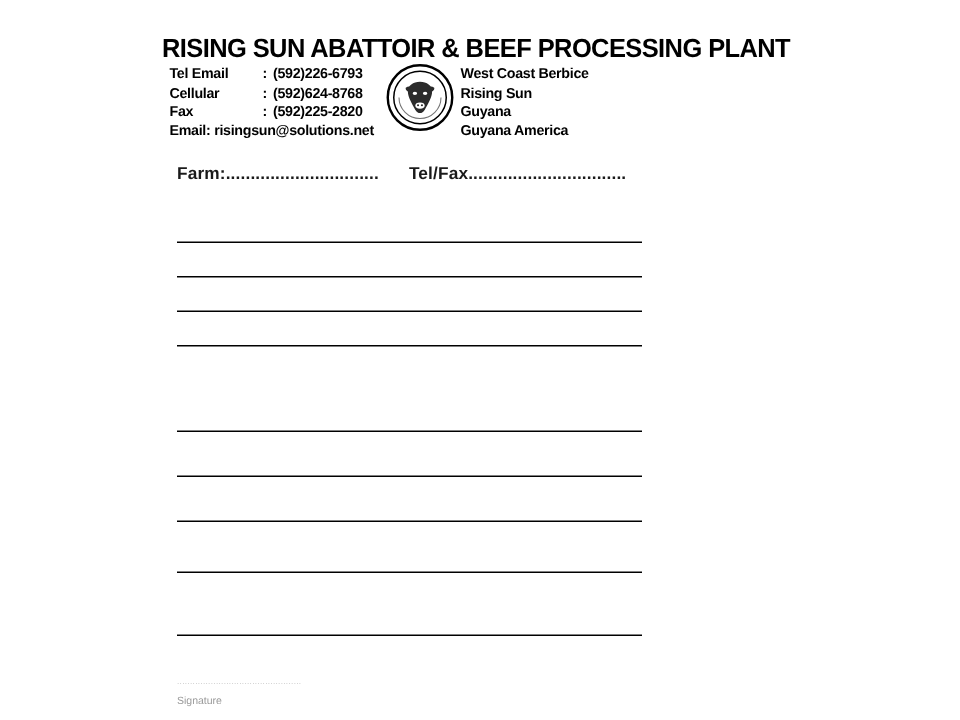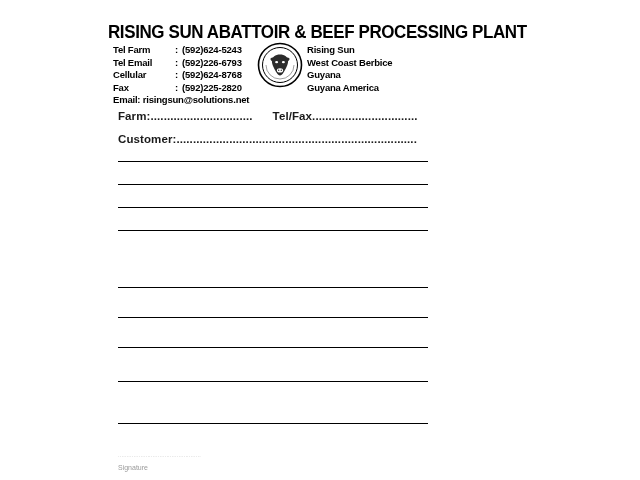--- a/index.html
+++ b/index.html
@@ -125,40 +125,37 @@
 </style>
 </head>
 <body>
 
 <div class="page">
 
   <div class="letterhead-title">RISING SUN ABATTOIR &amp; BEEF PROCESSING PLANT</div>
 
   <div class="contact-block">
     <div class="contact-row">
-      <span class="contact-label">Tel Farm</span><span class="contact-colon">:</span><span>(592)624-5243</span>
-    </div>
-    <div class="contact-row">
       <span class="contact-label">Tel Email</span><span class="contact-colon">:</span><span>(592)226-6793</span>
     </div>
     <div class="contact-row">
       <span class="contact-label">Cellular</span><span class="contact-colon">:</span><span>(592)624-8768</span>
     </div>
     <div class="contact-row">
       <span class="contact-label">Fax</span><span class="contact-colon">:</span><span>(592)225-2820</span>
     </div>
     <div class="email-row">
       <span>Email:</span>
       <span>risingsun@solutions.net</span>
     </div>
   </div>
 
   <div class="address-block">
+    <div>West Coast Berbice</div>
     <div>Rising Sun</div>
-    <div>West Coast Berbice</div>
     <div>Guyana</div>
     <div>Guyana America</div>
   </div>
 
   <div class="logo">
     <svg width="46" height="46" viewBox="0 0 46 46" aria-hidden="true">
       <circle cx="23" cy="23" r="21.5" fill="#ffffff" stroke="#000000" stroke-width="1.6"></circle>
       <circle cx="23" cy="23" r="17.5" fill="#ffffff" stroke="#000000" stroke-width="1"></circle>
       <g fill="#2b2b2b">
         <path d="M13.5 16.5c1.6-1.4 3.6-1.1 4.2.3.5 1.2-.3 2.2-1.3 2.4-1.5.3-3.3-1.2-2.9-2.7z"></path>
@@ -175,23 +172,20 @@
         <circle cx="24.3" cy="28.2" r="0.7"></circle>
       </g>
       <path d="M9 23a14 14 0 0 0 28 0" fill="none" stroke="#000000" stroke-width="0.7" opacity="0.55"></path>
     </svg>
   </div>
 
   <div class="form-line date-row">
     <span>Farm:</span><span>...............................</span><span class="gap"></span><span>Tel/Fax</span><span>................................</span>
   </div>
 
-  <div class="form-line customer-row">
-    <span>Customer:</span><span>.........................................................................</span>
-  </div>
 
   <div class="rule" style="top:161px"></div>
   <div class="rule" style="top:184px"></div>
   <div class="rule" style="top:207px"></div>
   <div class="rule" style="top:230px"></div>
   <div class="rule" style="top:287px"></div>
   <div class="rule" style="top:317px"></div>
   <div class="rule" style="top:347px"></div>
   <div class="rule" style="top:381px"></div>
   <div class="rule" style="top:423px"></div>

